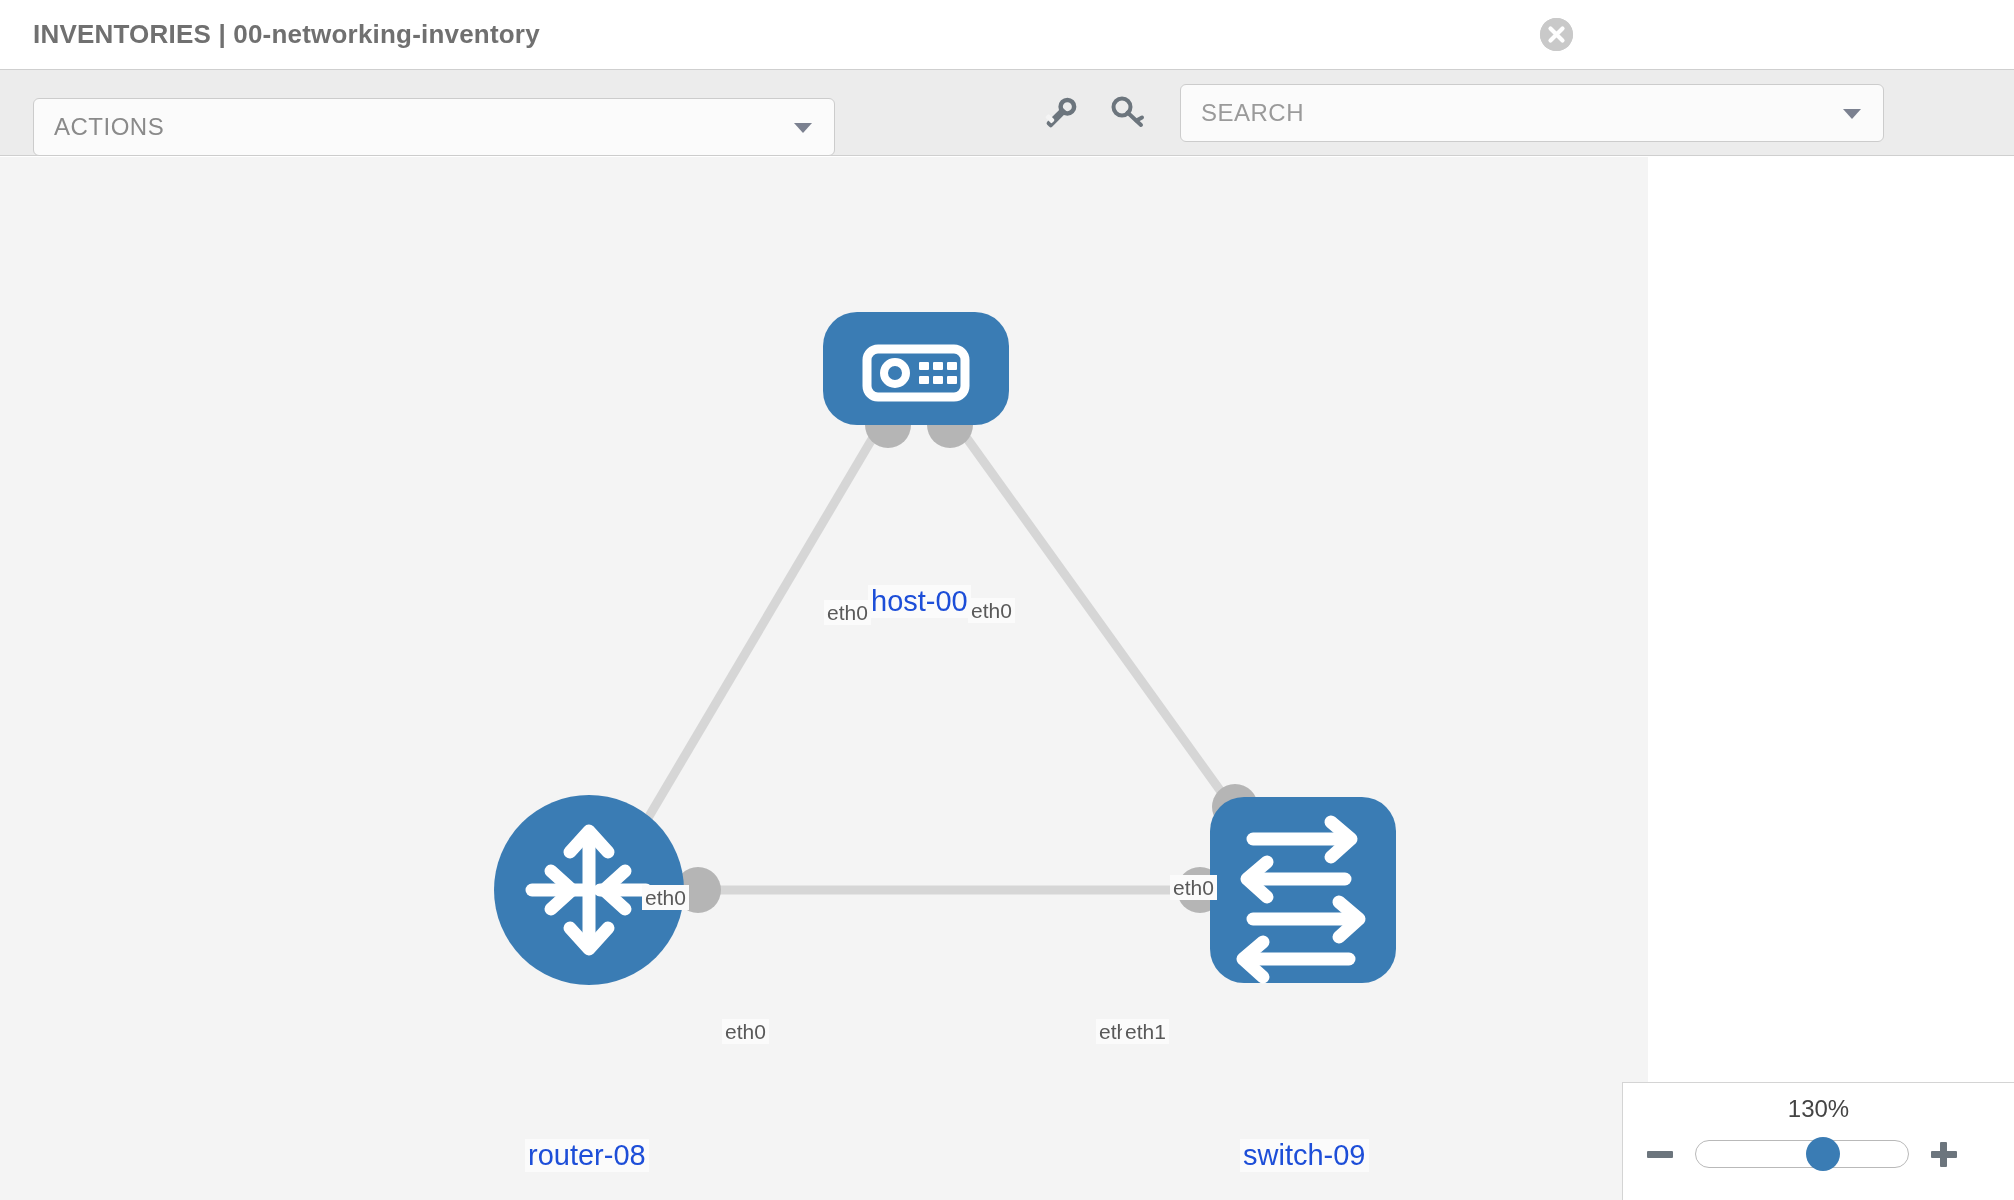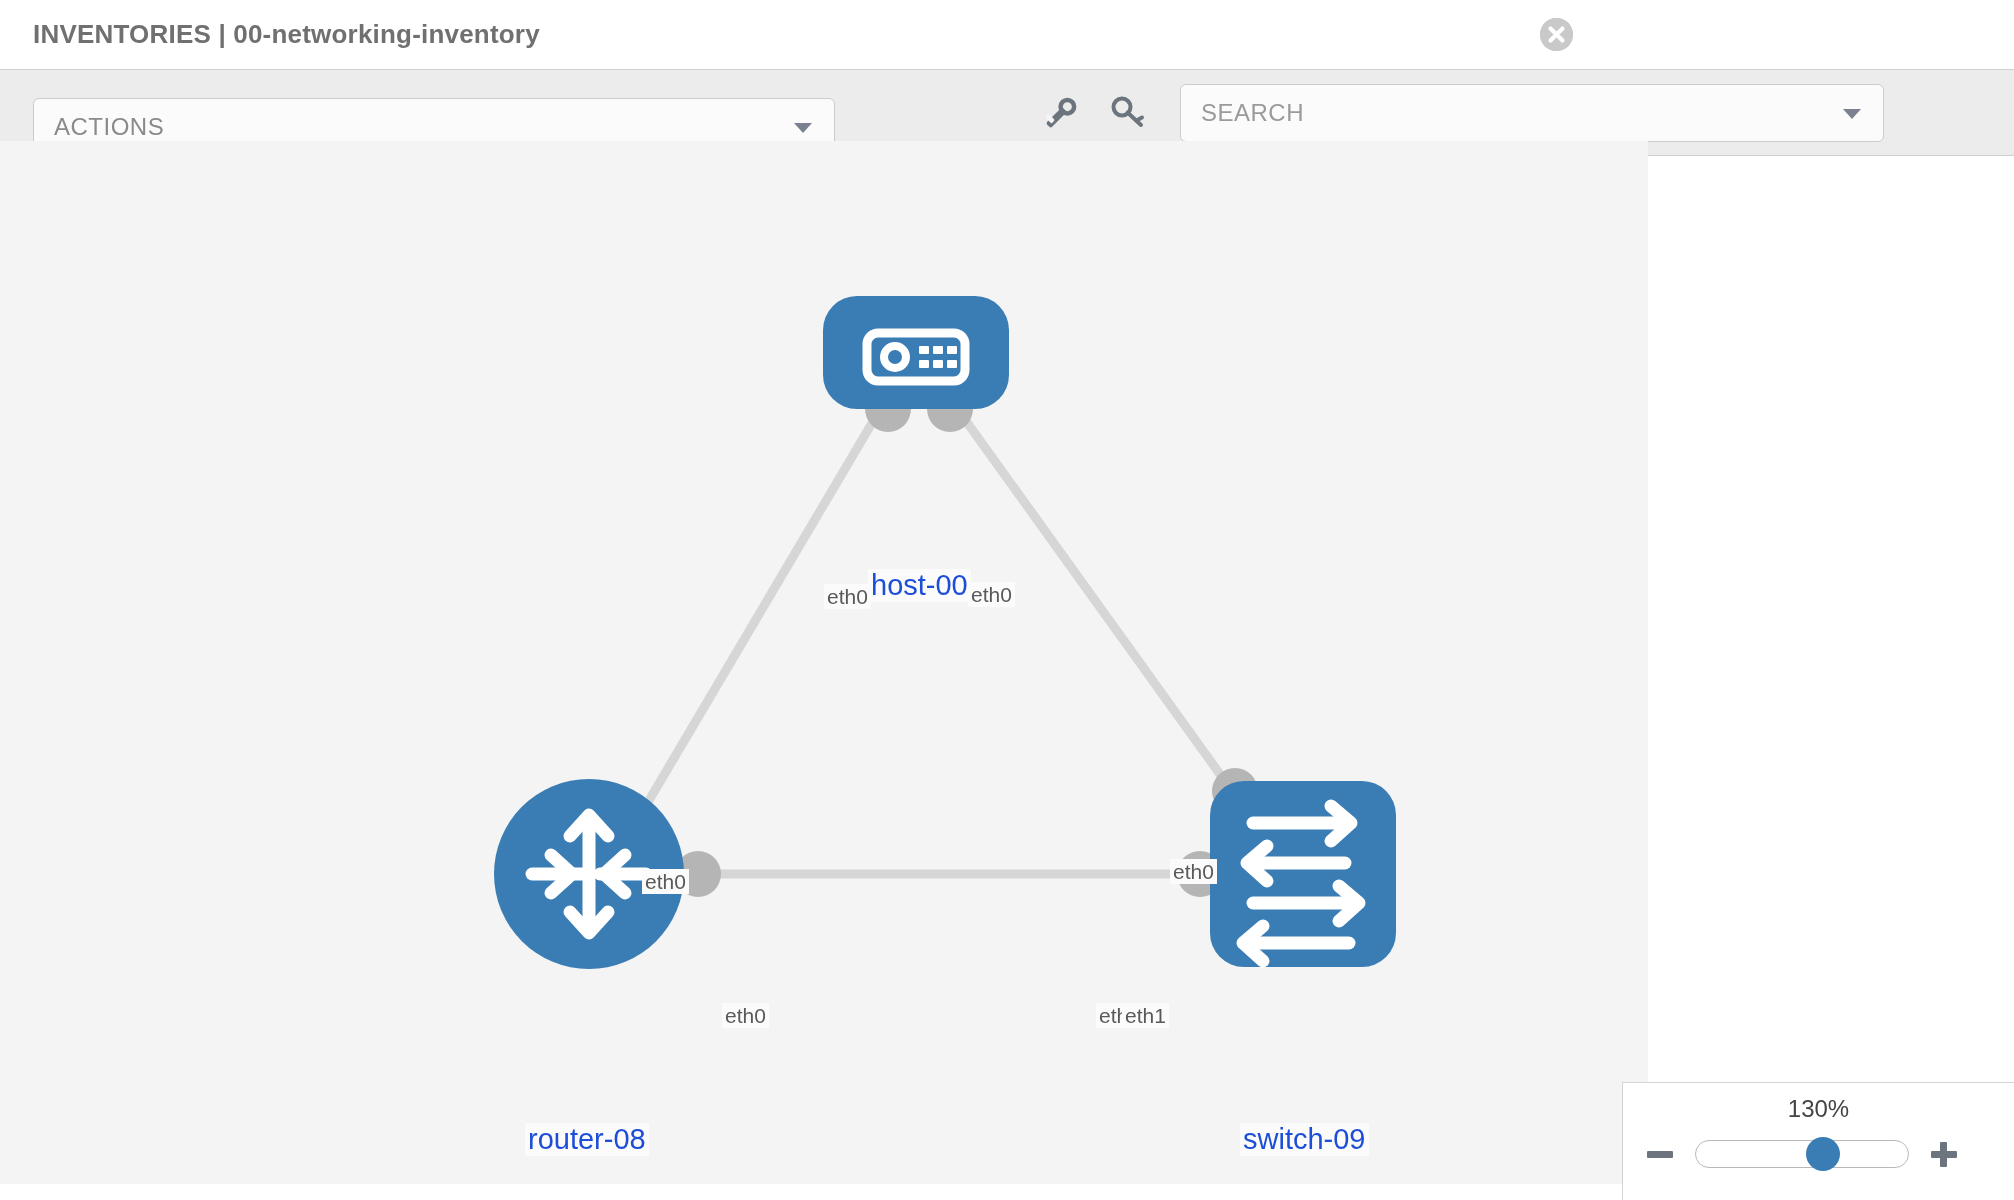--- a/index.html
+++ b/index.html
@@ -89,21 +89,21 @@
   }
   .search-label {
     margin-left: 20px;
     font-size: 24px;
     color: #9a9a9a;
     letter-spacing: 0.5px;
   }
 
   
   .canvas {
-    position: absolute; left: 0; top: 141px;
+    position: absolute; left: 0; top: 157px;
     width: 1648px; height: 1043px;
     background: #f4f4f4;
     overflow: hidden;
   }
   .topo-svg { position:absolute; left:0; top:0; width:2014px; height:1043px; }
 
   
   .node-label {
     position: absolute;
     font-size: 29px;

